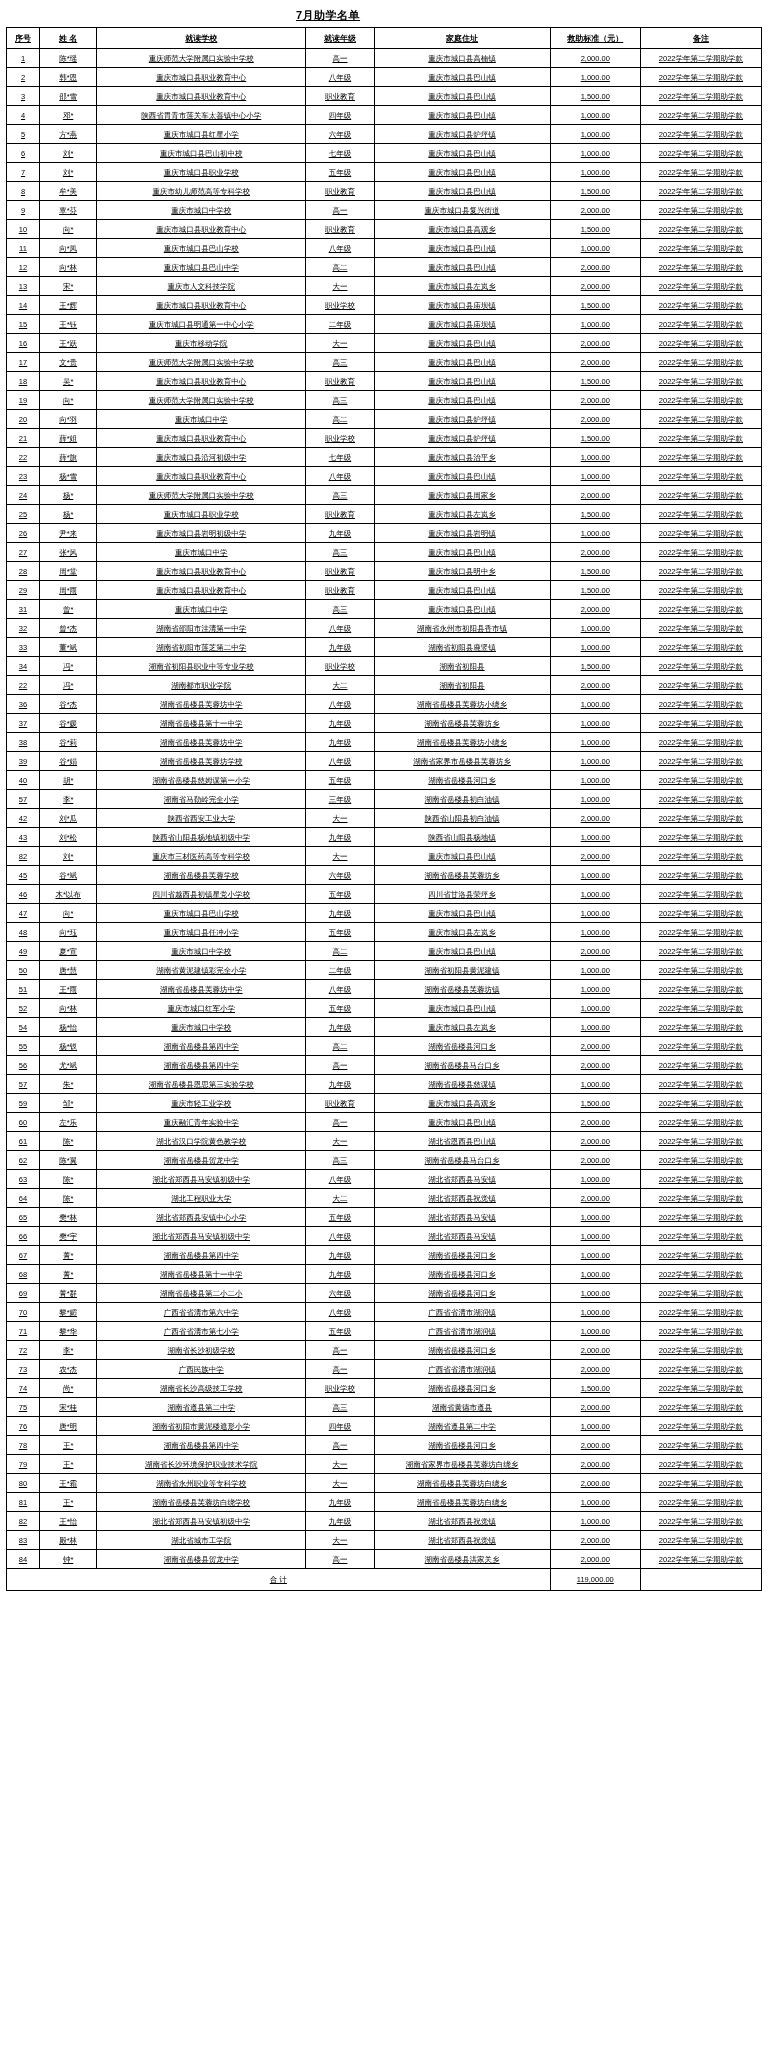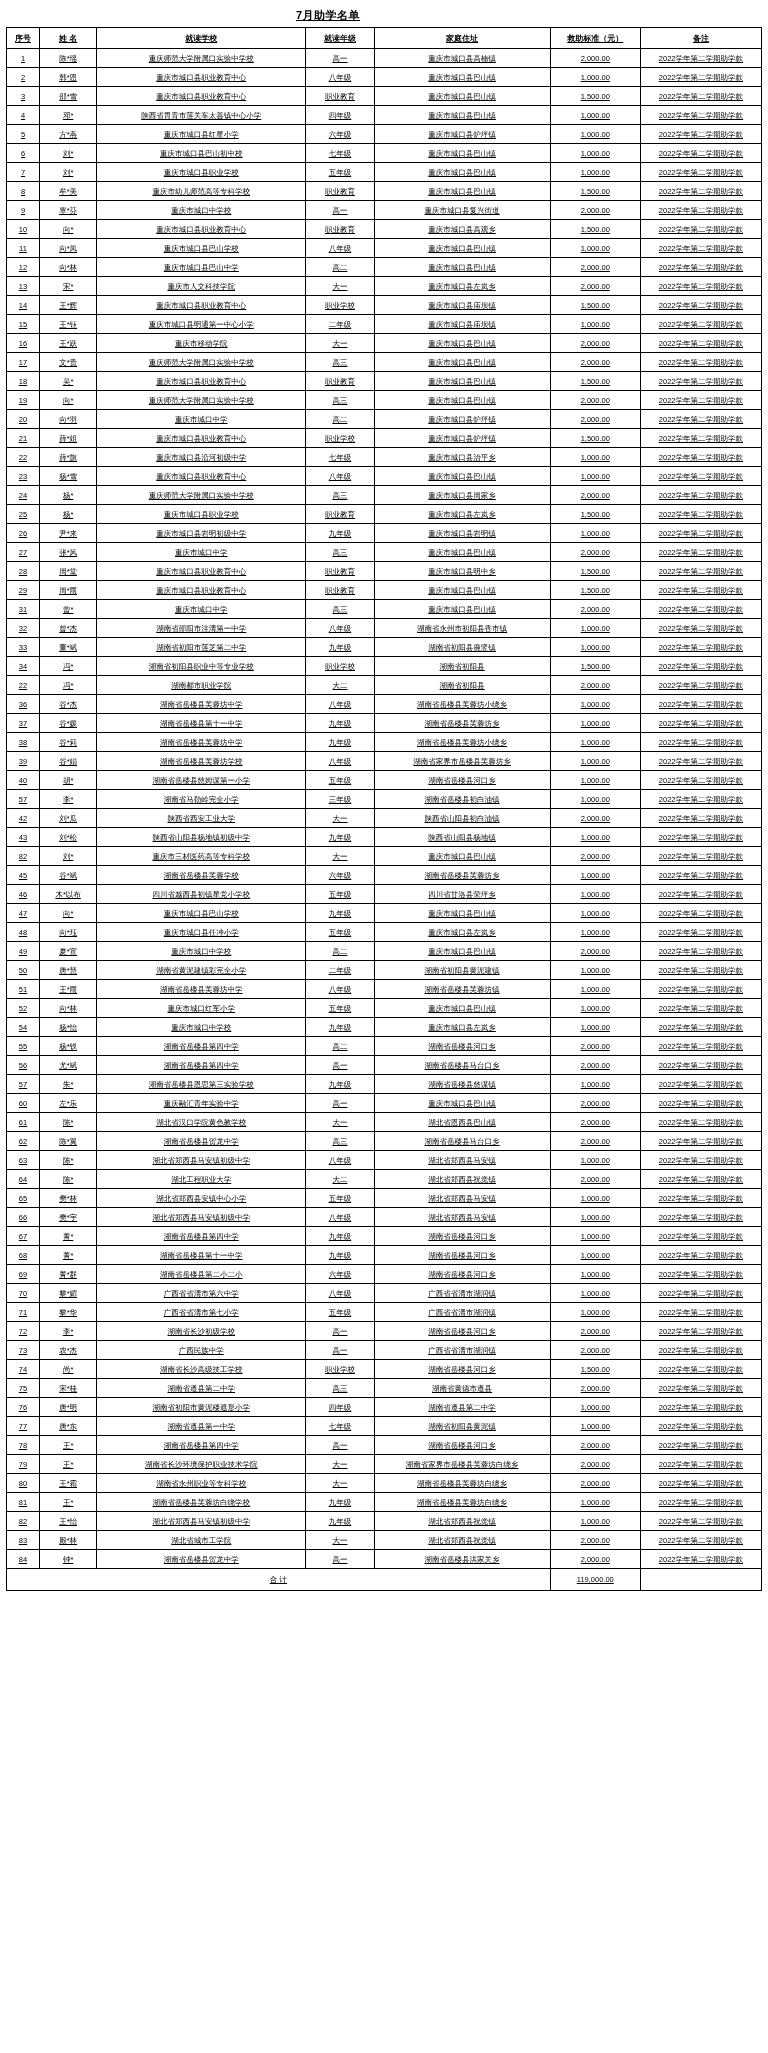--- a/index.html
+++ b/index.html
@@ -584,20 +584,29 @@
         <tr>
           <td>57</td>
           <td>朱*</td>
           <td>湖南省岳楼县恩思第三实验学校</td>
           <td>九年级</td>
           <td>湖南省岳楼县慈谋镇</td>
           <td class="amount">1,000.00</td>
           <td>2022学年第二学期助学款</td>
         </tr>
         <tr>
+          <td>59</td>
+          <td>邹*</td>
+          <td>重庆市轻工业学校</td>
+          <td>职业教育</td>
+          <td>重庆市城口县高观乡</td>
+          <td class="amount">1,500.00</td>
+          <td>2022学年第二学期助学款</td>
+        </tr>
+        <tr>
           <td>60</td>
           <td>左*乐</td>
           <td>重庆融汇青年实验中学</td>
           <td>高一</td>
           <td>重庆市城口县巴山镇</td>
           <td class="amount">2,000.00</td>
           <td>2022学年第二学期助学款</td>
         </tr>
         <tr>
           <td>61</td>
@@ -733,29 +742,20 @@
           <td>湖南省黄德市遵县</td>
           <td class="amount">2,000.00</td>
           <td>2022学年第二学期助学款</td>
         </tr>
         <tr>
           <td>76</td>
           <td>唐*明</td>
           <td>湖南省初阳市黄泥楼遮形小学</td>
           <td>四年级</td>
           <td>湖南省遵县第二中学</td>
-          <td class="amount">1,000.00</td>
-          <td>2022学年第二学期助学款</td>
-        </tr>
-        <tr>
-          <td>77</td>
-          <td>唐*东</td>
-          <td>湖南省遵县第一中学</td>
-          <td>七年级</td>
-          <td>湖南省初阳县黄泥镇</td>
           <td class="amount">1,000.00</td>
           <td>2022学年第二学期助学款</td>
         </tr>
         <tr>
           <td>78</td>
           <td>王*</td>
           <td>湖南省岳楼县第四中学</td>
           <td>高一</td>
           <td>湖南省岳楼县河口乡</td>
           <td class="amount">2,000.00</td>

